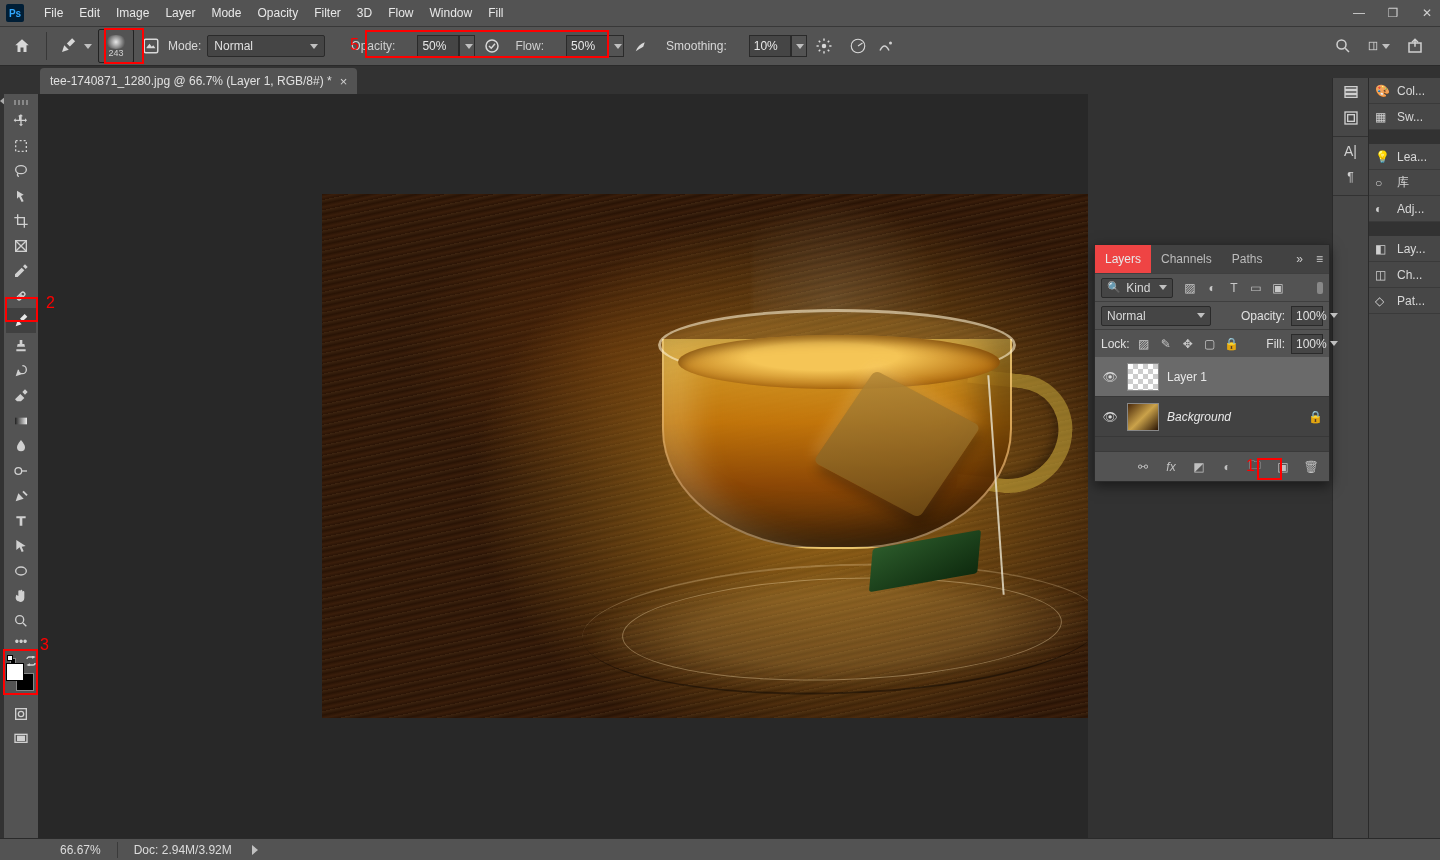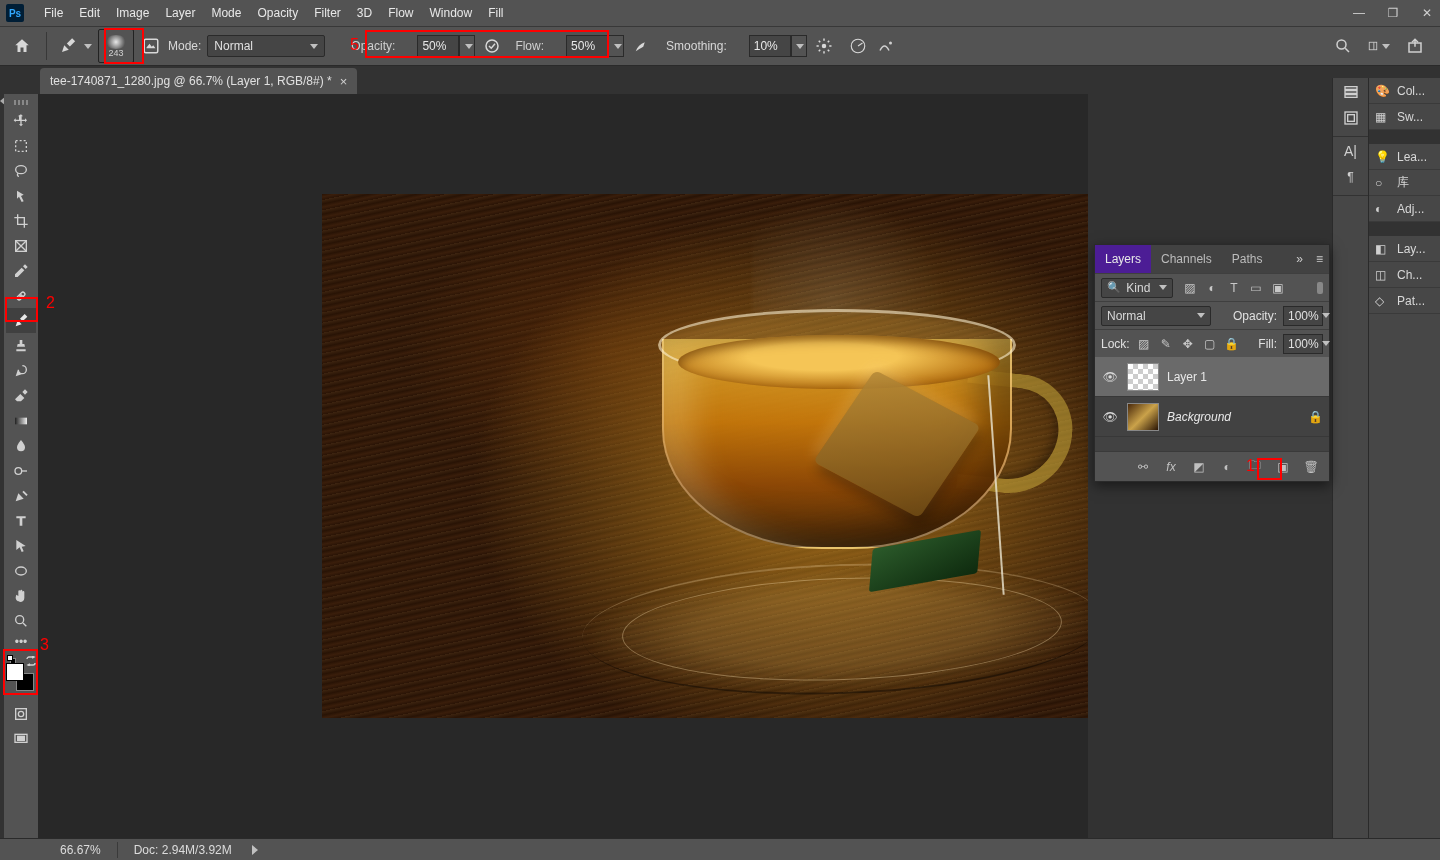--- a/index.html
+++ b/index.html
@@ -85,31 +85,31 @@
   .collapsedpanels .ic { width:20px; height:16px; color:#d0d0d0; display:flex; align-items:center; justify-content:center; }
 
   .panelstack { width:72px; background:#474747; display:flex; flex-direction:column; border-left:1px solid #2a2a2a; }
   .panelstack .pitem { height:26px; display:flex; align-items:center; gap:6px; padding:0 6px; border-bottom:1px solid #3a3a3a; color:#d8d8d8; }
   .panelstack .pitem svg, .panelstack .pitem .ic { width:16px; height:14px; flex:none; color:#d0d0d0;}
   .panelstack .sep2 { height:14px; background:#323232; }
 
   .layerspanel { position:absolute; right:110px; top:244px; width:236px; background:#535353; border:1px solid #2a2a2a; box-shadow:0 4px 12px rgba(0,0,0,0.5); }
   .layerspanel .tabs { height:28px; display:flex; align-items:center; background:#424242; position:relative; }
   .layerspanel .tabs .tab { padding:0 10px; height:100%; display:flex; align-items:center; color:#bcbcbc; }
-  .layerspanel .tabs .tab.active { background:#4c1d95; color:#e8e8e8; }
+  .layerspanel .tabs .tab.active { background:#ef4444; color:#e8e8e8; }
   .layerspanel .tabs .collapse { position:absolute; right:26px; color:#ccc; }
   .layerspanel .tabs .menu { position:absolute; right:6px; color:#ccc; }
 
   .layerspanel .row { display:flex; align-items:center; height:28px; padding:0 6px; gap:6px; border-top:1px solid #3f3f3f; }
   .sel { background:#454545; border:1px solid #2a2a2a; height:20px; border-radius:2px; display:flex; align-items:center; padding:0 5px; justify-content:space-between; color:#d8d8d8; }
   .kindsel { width:72px; }
   .filtericons { display:flex; gap:8px; color:#c8c8c8; margin-left:4px;}
   .filtericons span{ width:14px; text-align:center;}
   .blendsel { width:110px; }
-  .pct { width:40px; height:20px; background:#454545; border:1px solid #2a2a2a; display:flex; align-items:center; justify-content:space-between; padding:0 4px; }
+  .pct { width:32px; height:20px; background:#454545; border:1px solid #2a2a2a; display:flex; align-items:center; justify-content:space-between; padding:0 4px; }
 
   .lockrow { border-top:1px solid #3f3f3f; }
   .lockrow .lic { width:16px; text-align:center; color:#c8c8c8;}
 
   .layerlist { background:#424242; }
   .layer { display:flex; align-items:center; height:40px; border-bottom:1px solid #383838; padding:0 6px; gap:8px; }
   .layer.active { background:#6a6a6a; }
   .layer .eye { width:18px; text-align:center; color:#d8d8d8; }
   .layer .thumb { width:32px; height:28px; border:1px solid #888; background:#fff; flex:none; }
   .layer .thumb.checker { background: repeating-conic-gradient(#ccc 0 25%, #fff 0 50%) 0 0/10px 10px; }

